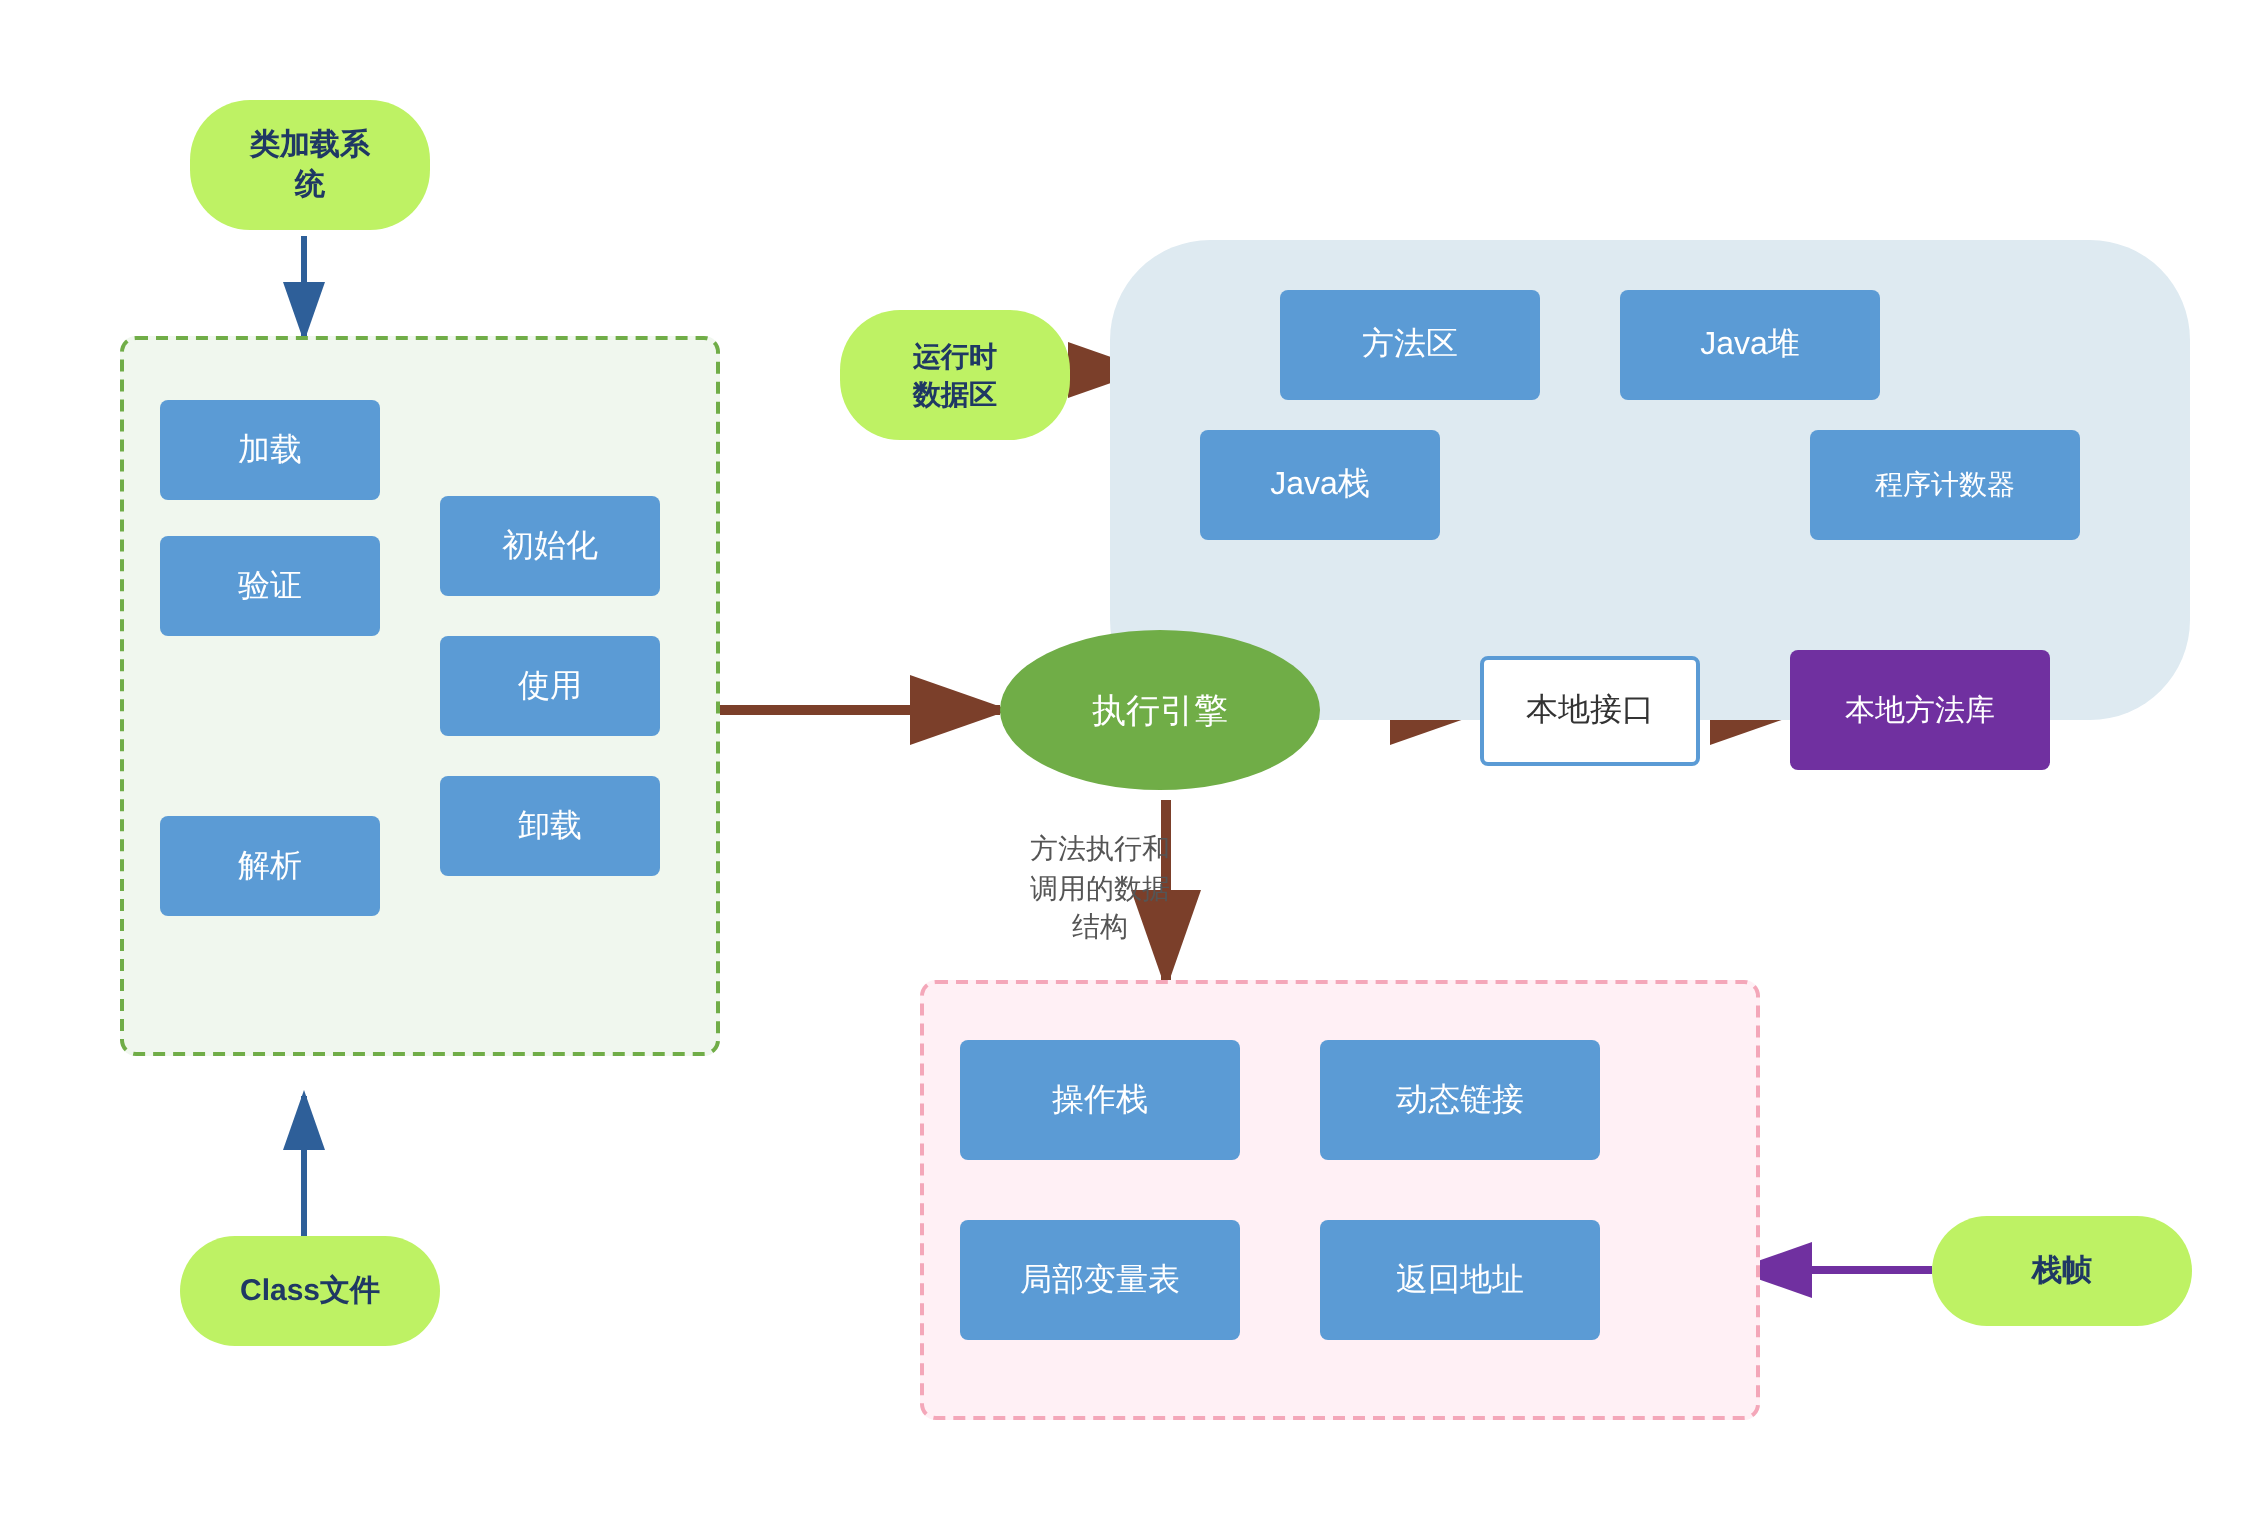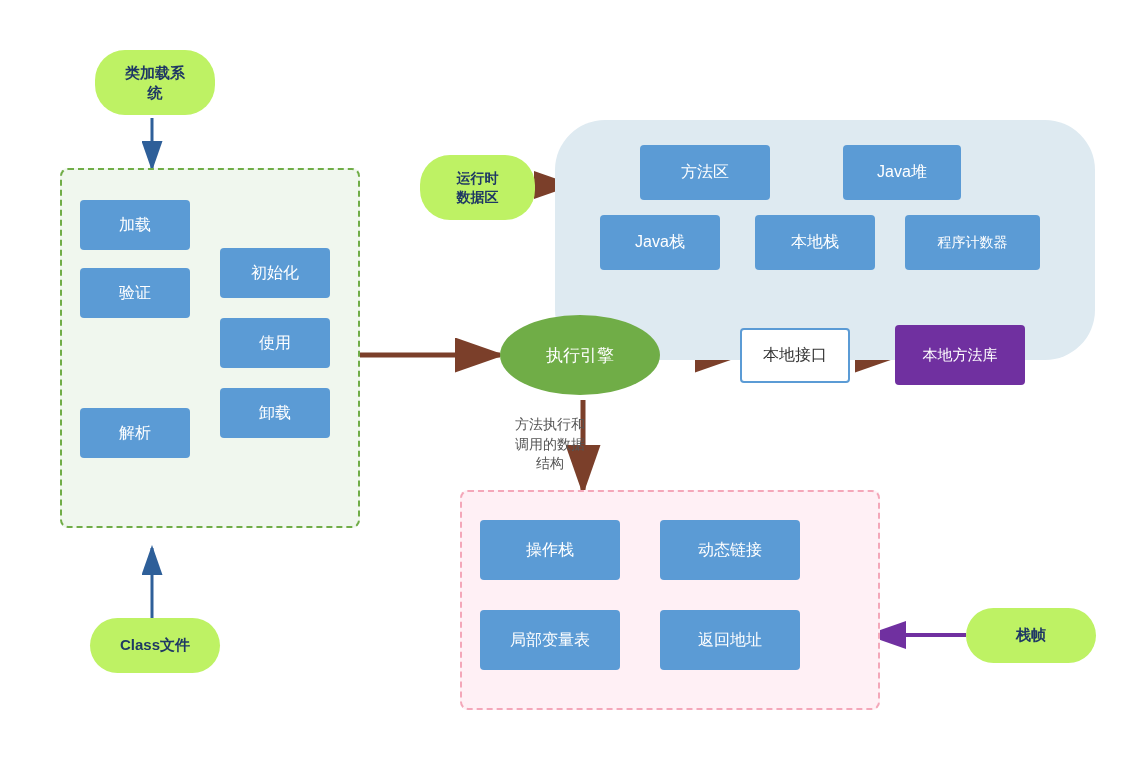--- a/index.html
+++ b/index.html
@@ -185,31 +185,28 @@
 数据区</span>
   </div>
 
   <div class="cloud-area" style="left:555px; top:120px; width:540px; height:240px;">
   </div>
 
   <div class="box blue-box" style="left:640px; top:145px; width:130px; height:55px;">
     <span>方法区</span>
   </div>
 
-  <div class="box blue-box" style="left:810px; top:145px; width:118px; height:55px;margin-left:33px;">
+  <div class="box blue-box" style="left:810px; top:145px; width:130px; height:55px;">
     <span>Java堆</span>
   </div>
 
   <div class="box blue-box" style="left:600px; top:215px; width:120px; height:55px;">
     <span>Java栈</span>
   </div>
 
-  <div class="box blue-box" style="left:755px; top:215px; width:120px; height:55px;">
-    <span>本地栈</span>
-  </div>
 
   <div class="box blue-box" style="left:905px; top:215px; width:135px; height:55px; font-size:14px;">
     <span>程序计数器</span>
   </div>
 
   <div class="box green-oval" style="left:500px; top:315px; width:160px; height:80px; font-size:17px;">
     <span>执行引擎</span>
   </div>
 
   <div class="box native-interface-box" style="left:740px; top:328px; width:110px; height:55px;">

